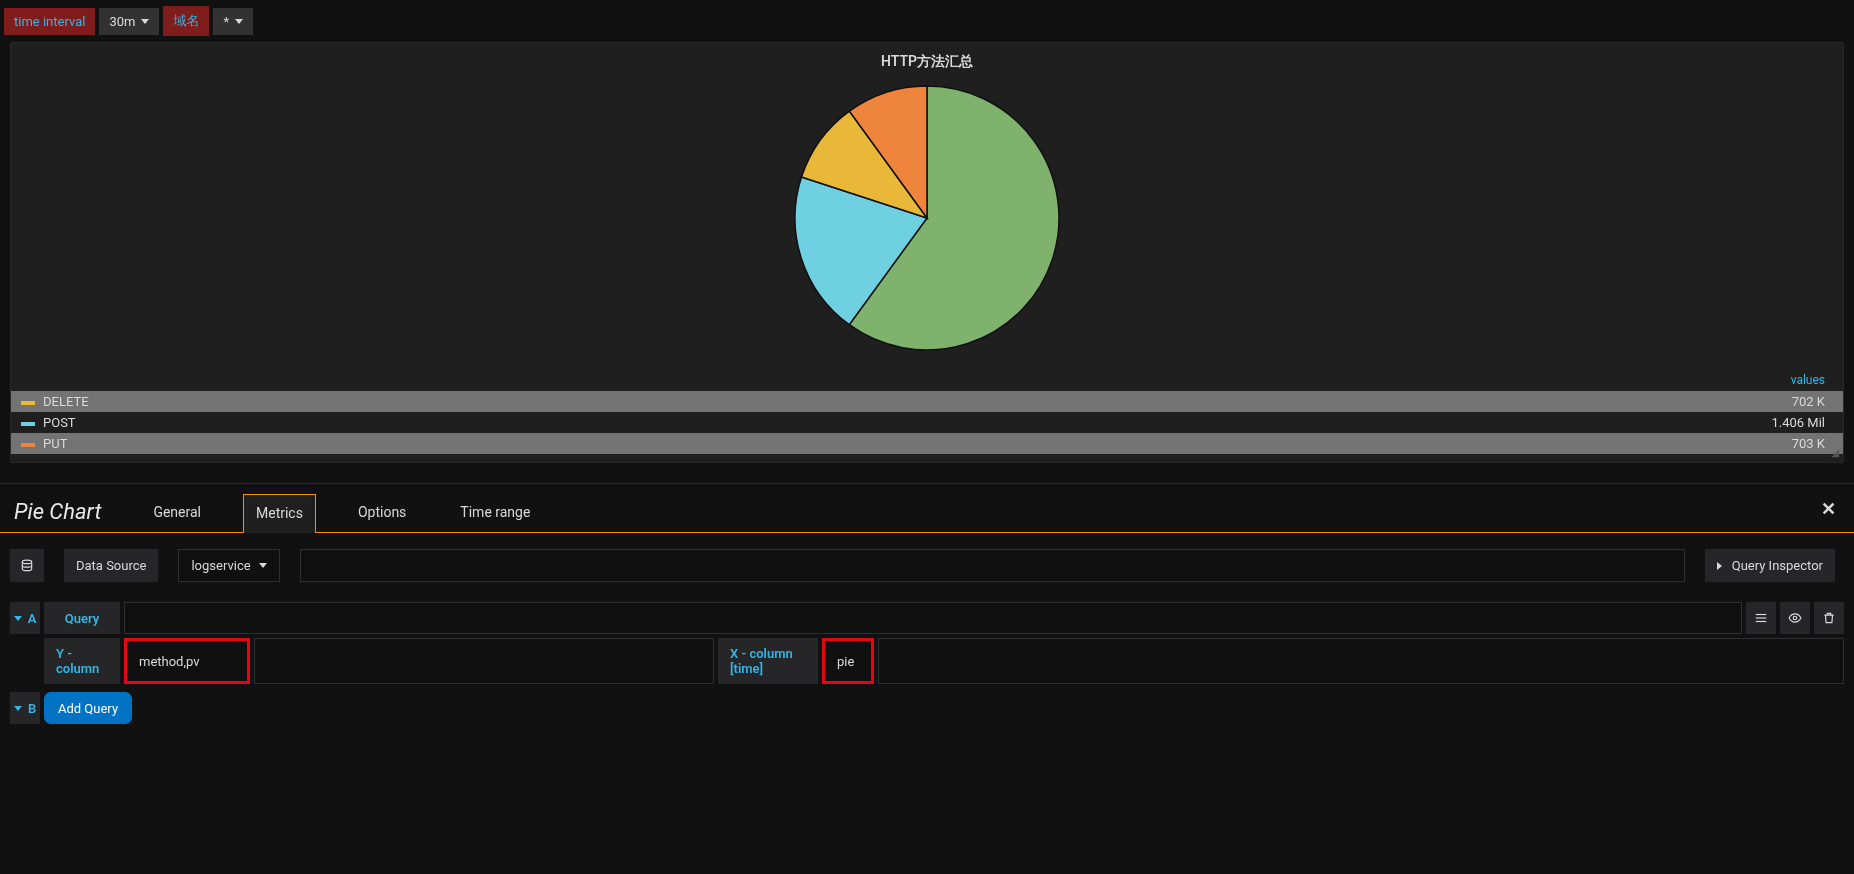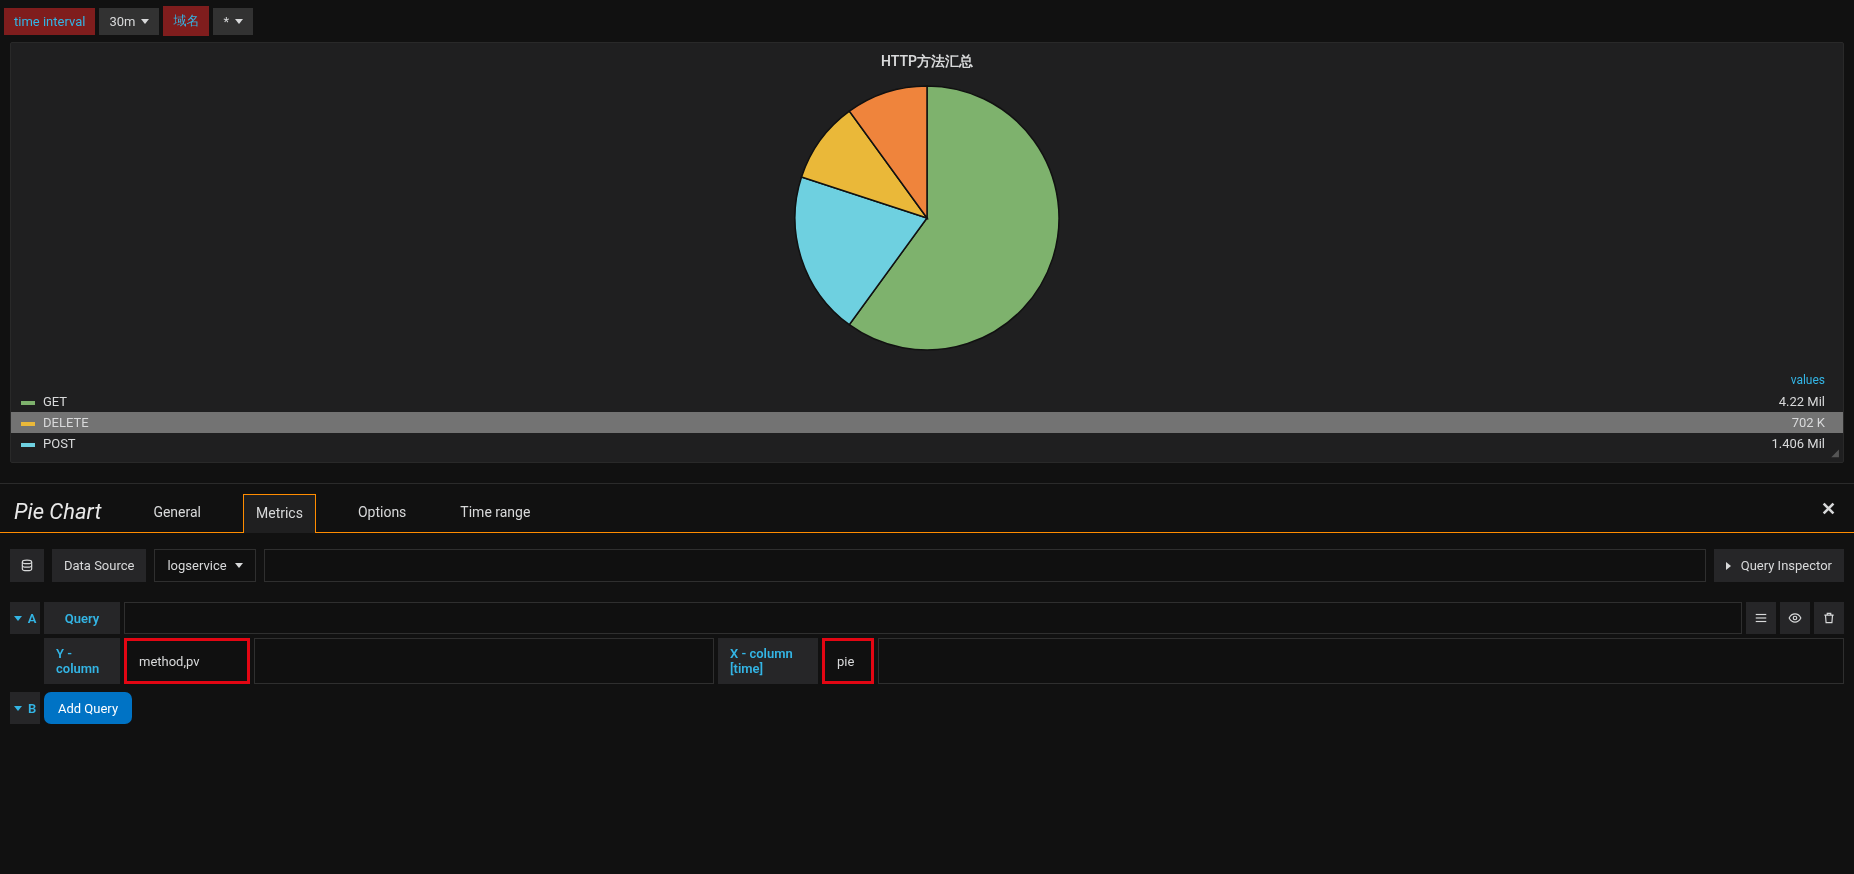--- a/index.html
+++ b/index.html
@@ -125,22 +125,22 @@
   right: 18px;
   top: 14px;
   font-size: 18px;
   font-weight: bold;
   cursor: pointer;
 }
 
 .ds-row {
   display: flex;
   align-items: stretch;
-  padding: 16px 10px 8px 10px;
-  gap: 8px;
+  padding: 16px 19px 8px 10px;
+  gap: 20px;
 }
 .ds-icon-box {
   background: #262628;
   width: 34px;
   display: flex;
   align-items: center;
   justify-content: center;
 }
 .ds-label-box {
   background: #262628;
@@ -251,31 +251,31 @@
         <path d="M 0 0 L -125.49564580703392 -40.92484433049794 A 132 132 0 0 1 -77.57810978576862 -106.79717637684637 Z" fill="#eab839" stroke="#111" stroke-width="1.5"></path>
         <path d="M 0 0 L -77.57810978576862 -106.79717637684637 A 132 132 0 0 1 -2.424800662311759e-14 -132 Z" fill="#ef843c" stroke="#111" stroke-width="1.5"></path>
       </svg>
   </div>
   <table class="legend-table">
     <tbody id="legend-body">
         <tr class="legend-header">
           <td></td>
           <td>values</td>
         </tr>
-        <tr class="legend-row">
-          <td><span class="legend-swatch" style="background:#7eb26d"></span><span class="legend-name">GET</span></td>
-          <td class="legend-val">4.22 Mil</td>
-        </tr>
         <tr class="legend-row alt">
           <td><span class="legend-swatch" style="background:#eab839"></span><span class="legend-name">DELETE</span></td>
           <td class="legend-val">702 K</td>
         </tr>
         <tr class="legend-row">
           <td><span class="legend-swatch" style="background:#6ed0e0"></span><span class="legend-name">POST</span></td>
           <td class="legend-val">1.406 Mil</td>
+        </tr>
+        <tr class="legend-row alt">
+          <td><span class="legend-swatch" style="background:#ef843c"></span><span class="legend-name">PUT</span></td>
+          <td class="legend-val">703 K</td>
         </tr>
       </tbody>
   </table>
   <div class="resize-handle">◢</div>
 </div>
 
 <div class="editor-bar">
   <div class="editor-title">Pie Chart</div>
   <div class="editor-tab">General</div>
   <div class="editor-tab active">Metrics</div>

